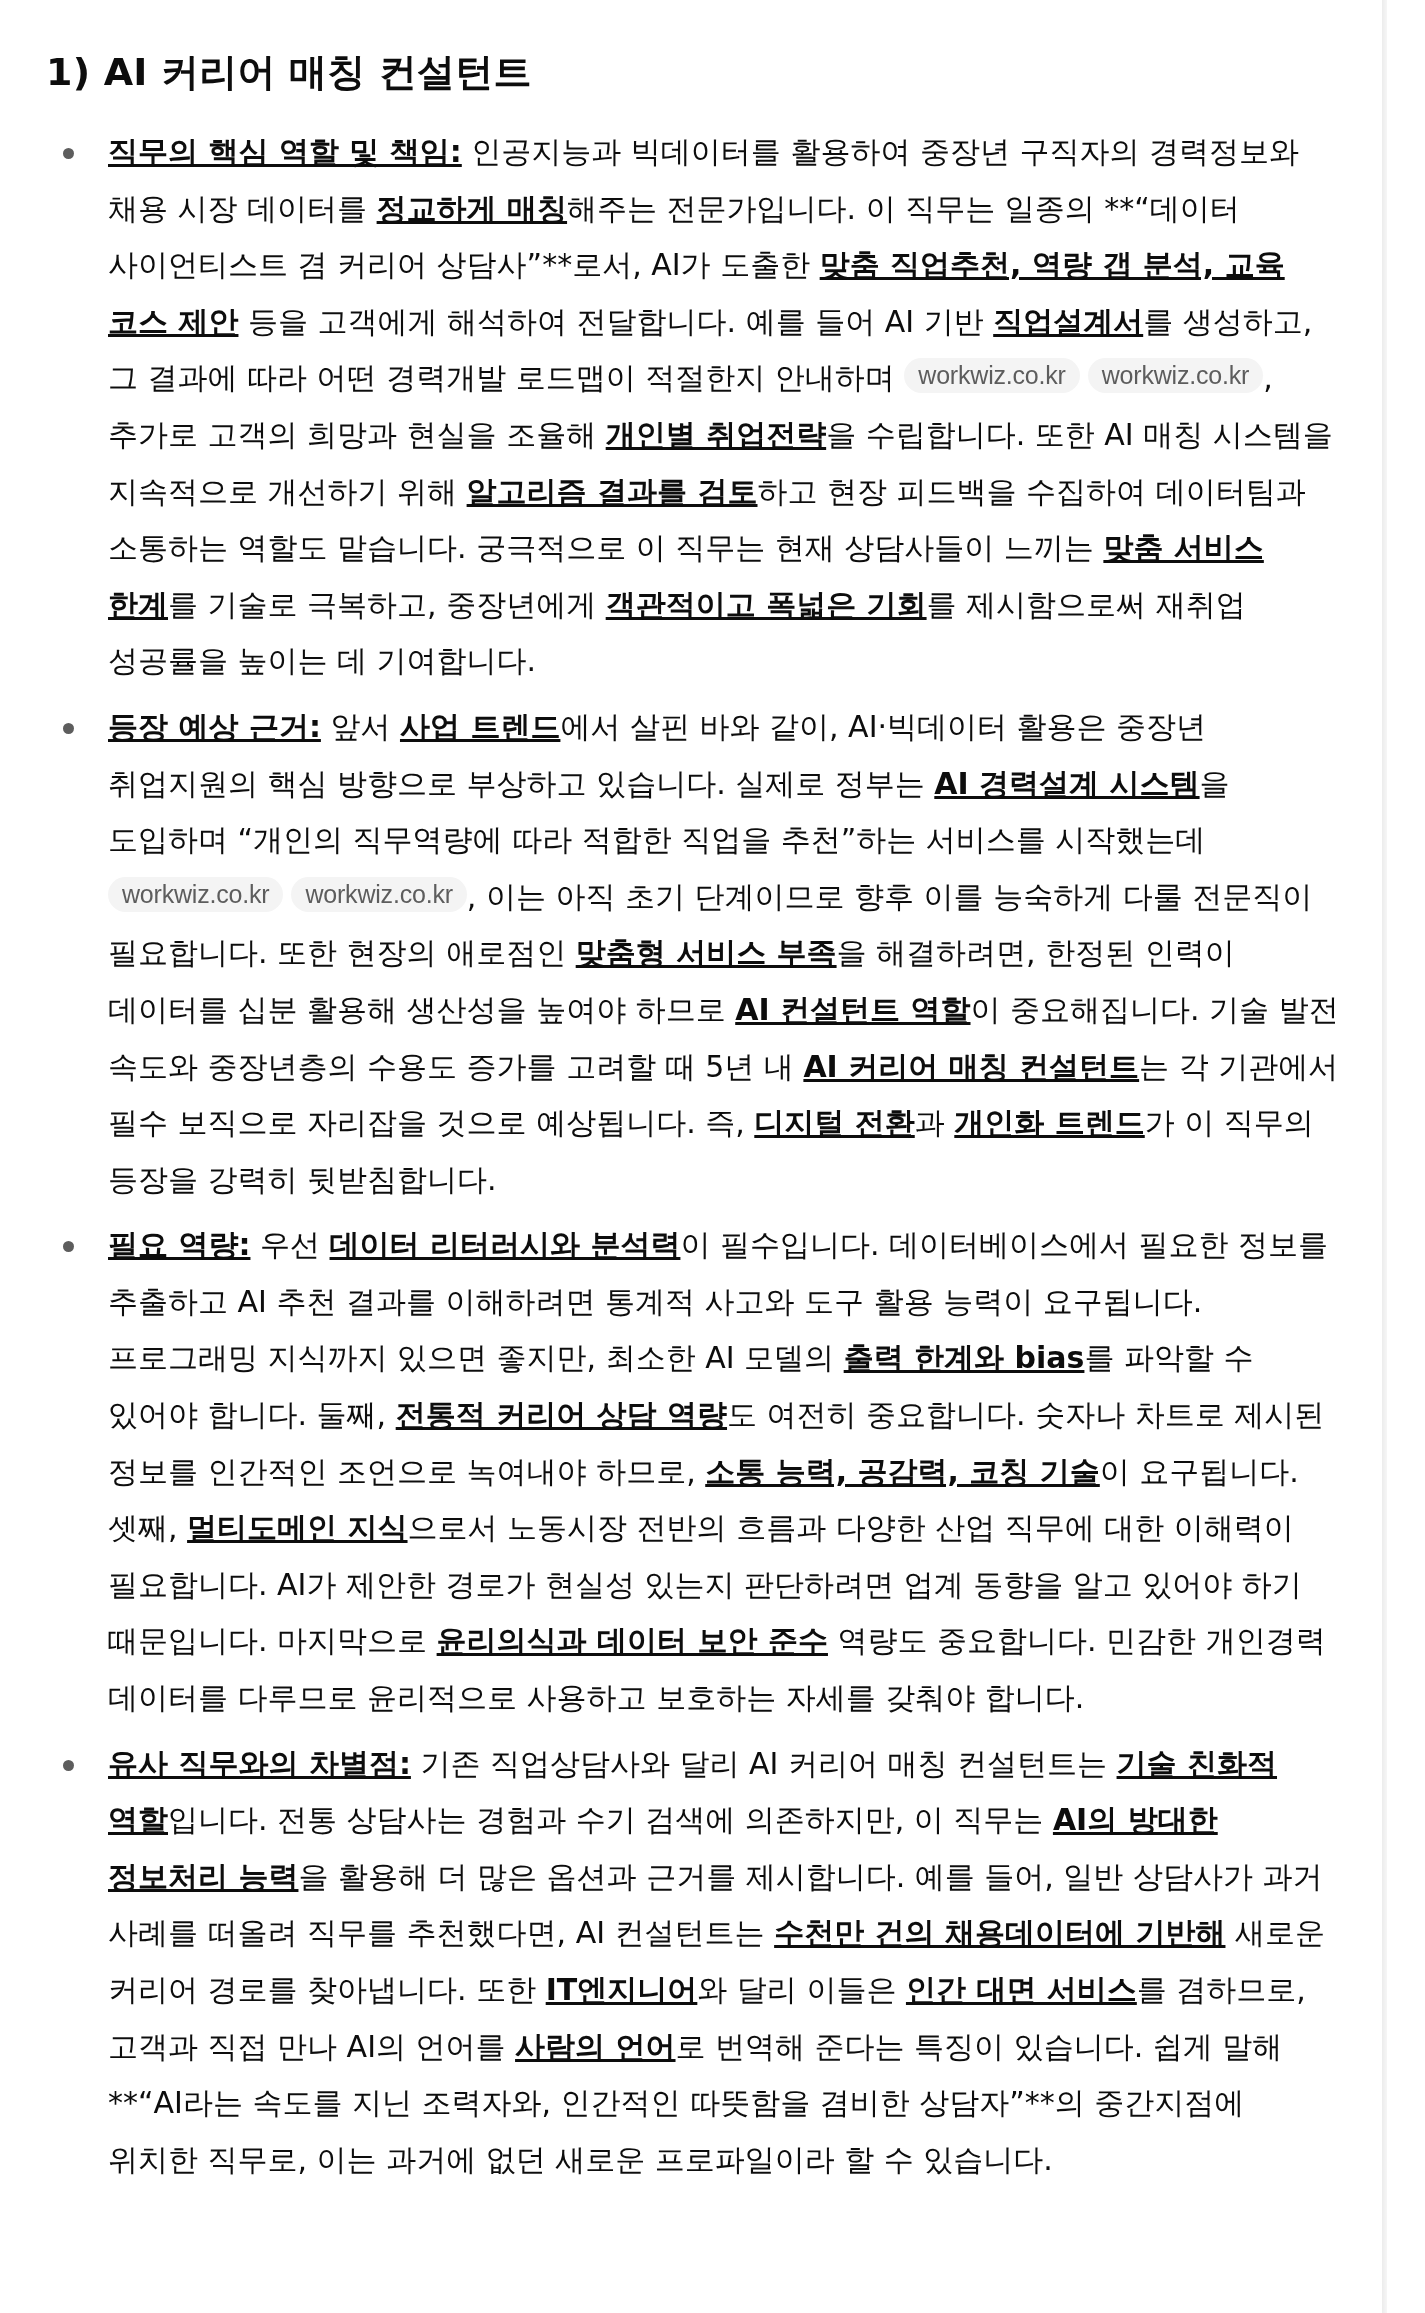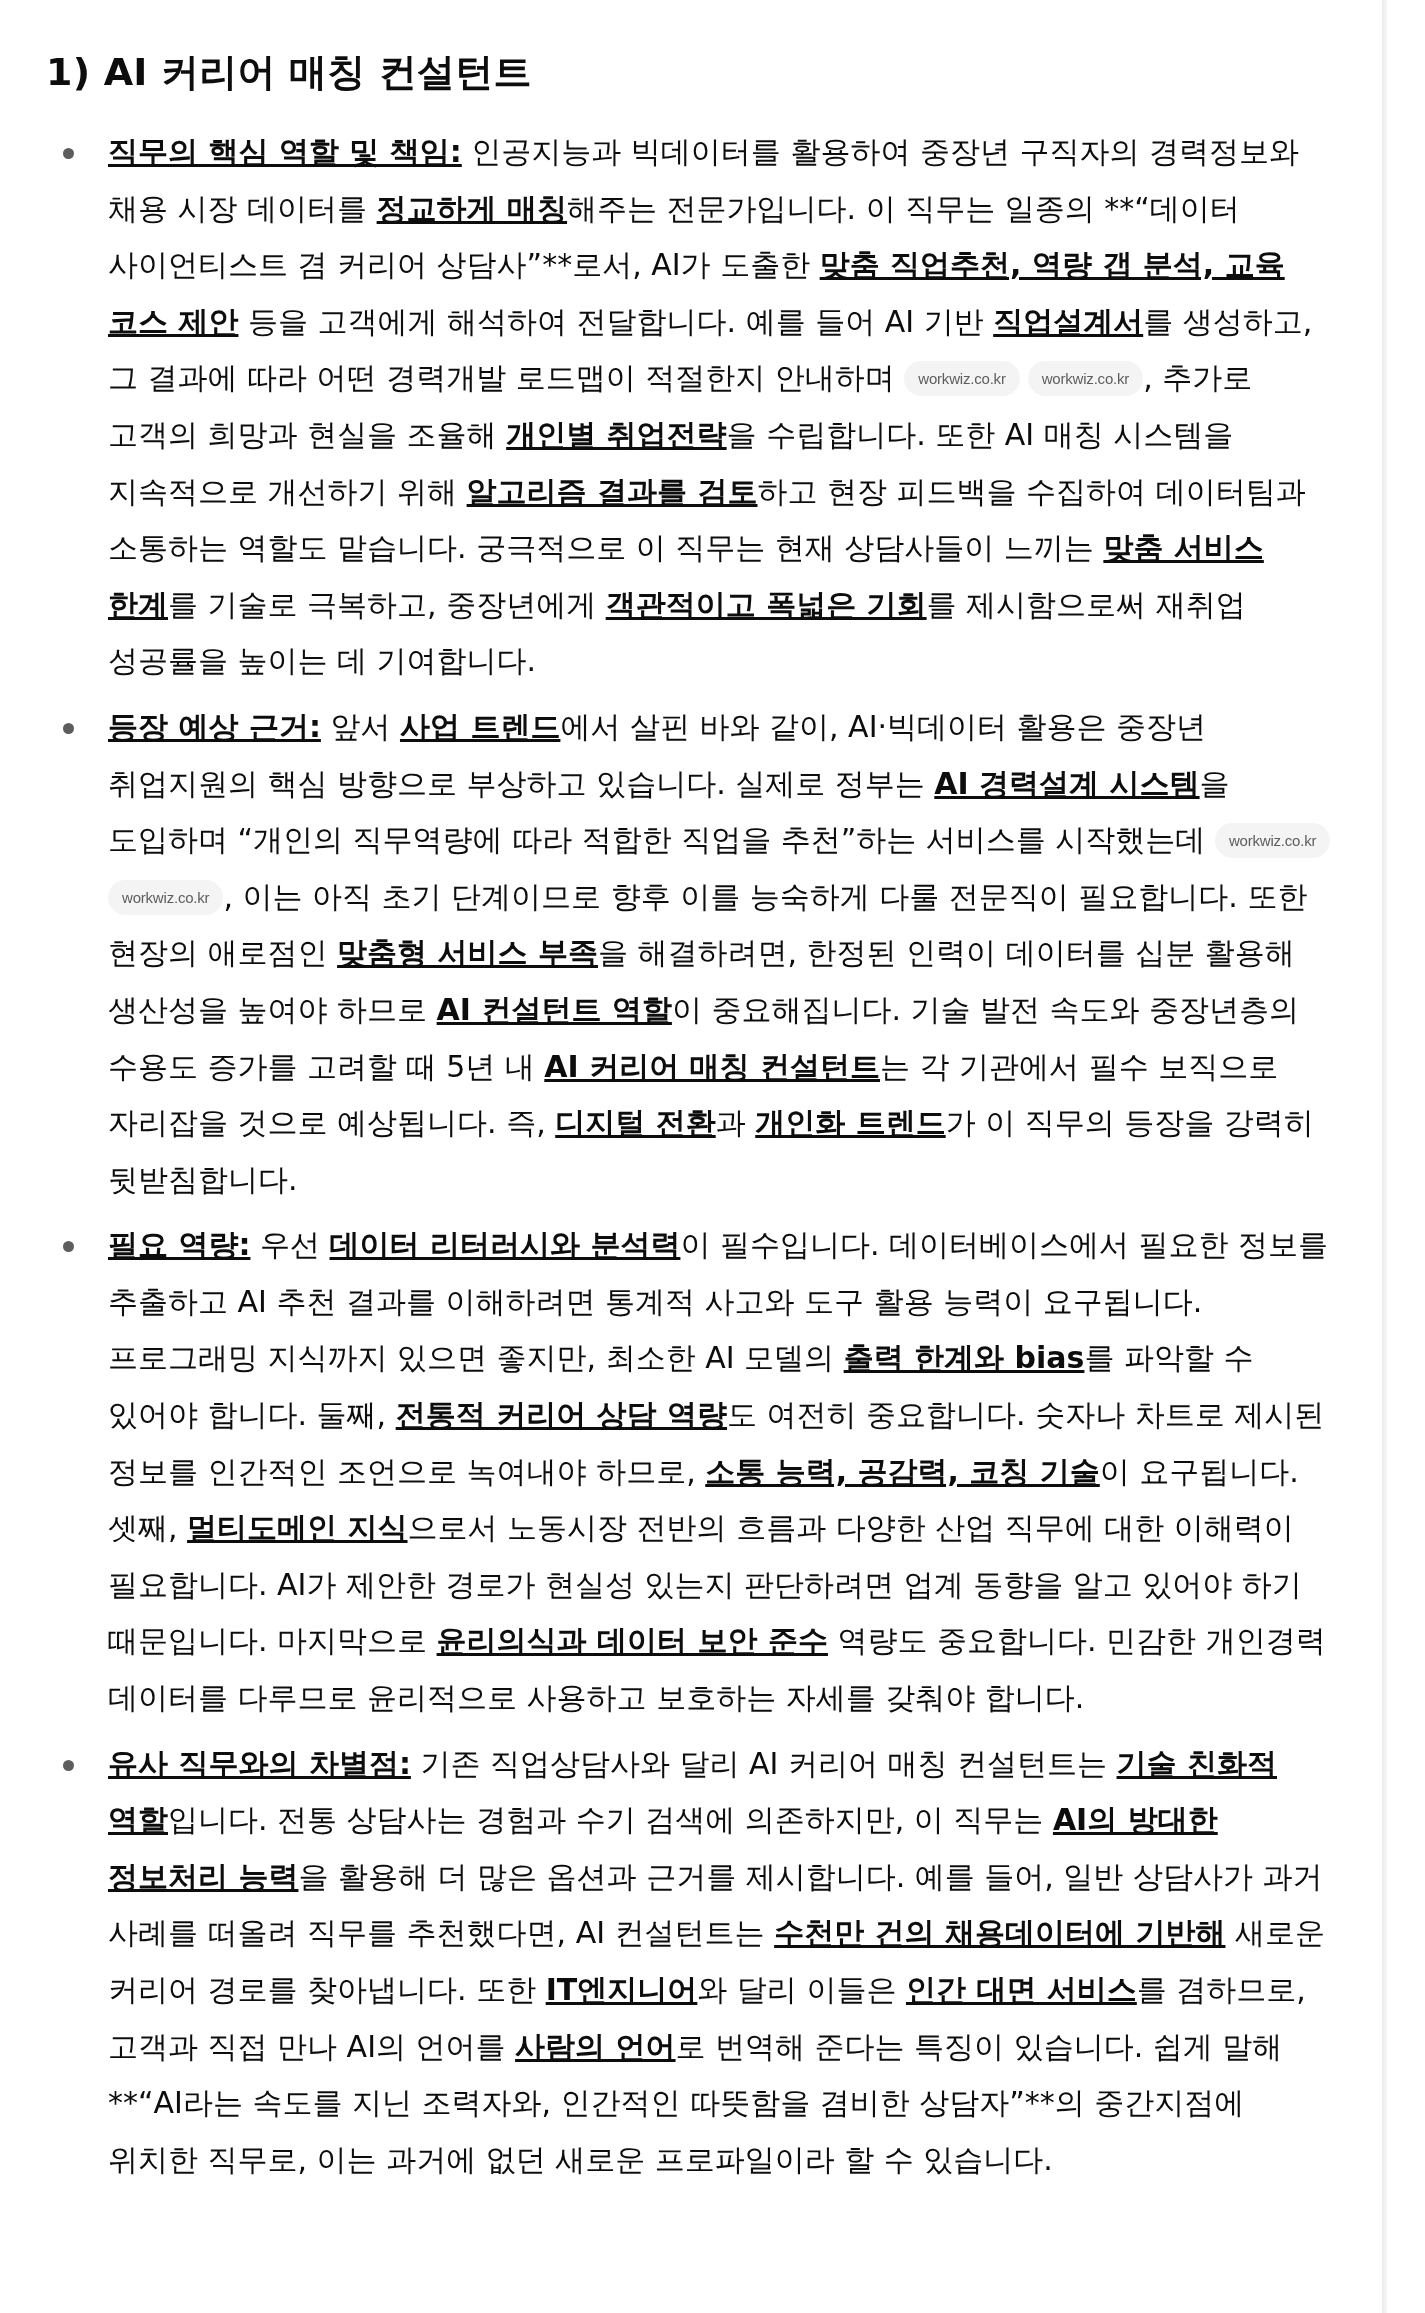--- a/index.html
+++ b/index.html
@@ -78,21 +78,21 @@
     height: 11px;
     border-radius: 50%;
     background: #5d5d5d;
   }
   b { font-weight: 700; text-decoration: underline; }
   .chip {
     display: inline-block;
     background: #f4f4f4;
     color: #5d5d5d;
     font-family: "Liberation Sans", sans-serif;
-    font-size: 15px;
+    font-size: 25px;
     line-height: 35px;
     height: 35px;
     padding: 0 14px;
     border-radius: 18px;
     margin-right: 8px;
     vertical-align: 4px;
     letter-spacing: -0.2px;
   }
   .chip + .chip { margin-left: 0; }
   .chip.last { margin-right: 0; }

